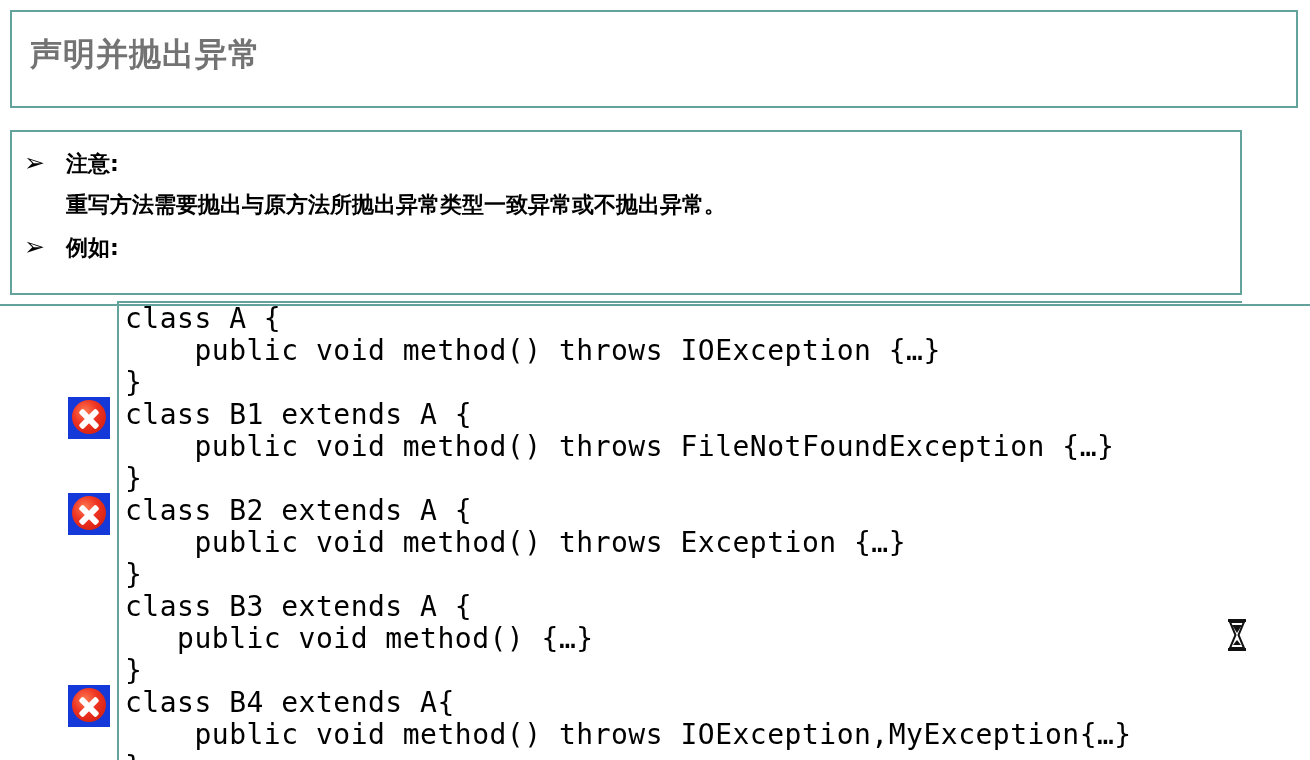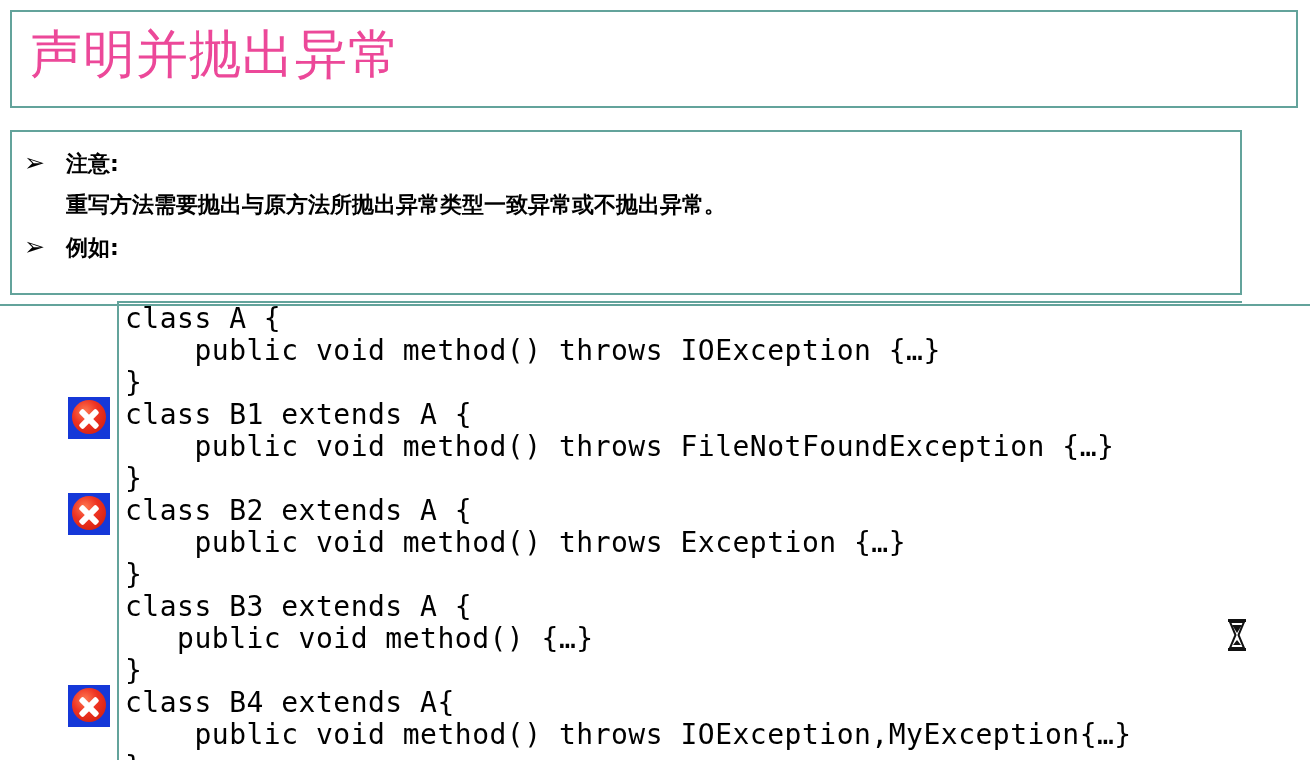--- a/index.html
+++ b/index.html
@@ -24,25 +24,26 @@
     height: 98px;
     border: 2px solid #63a39b;
     box-sizing: border-box;
     background: #ffffff;
   }
   .title-text {
     position: absolute;
     left: 18px;
     top: 16px;
     font-family: "DejaVu Serif", "Liberation Serif", serif;
-    font-size: 52px;
+    font-size: 32px;
     line-height: 52px;
-    color: #ec4899;
+    color: #737373;
     white-space: nowrap;
     letter-spacing: 1px;
+    font-weight: bold;
   }
 
   
   .note-box {
     position: absolute;
     left: 10px;
     top: 130px;
     width: 1232px;
     height: 165px;
     border: 2px solid #63a39b;

